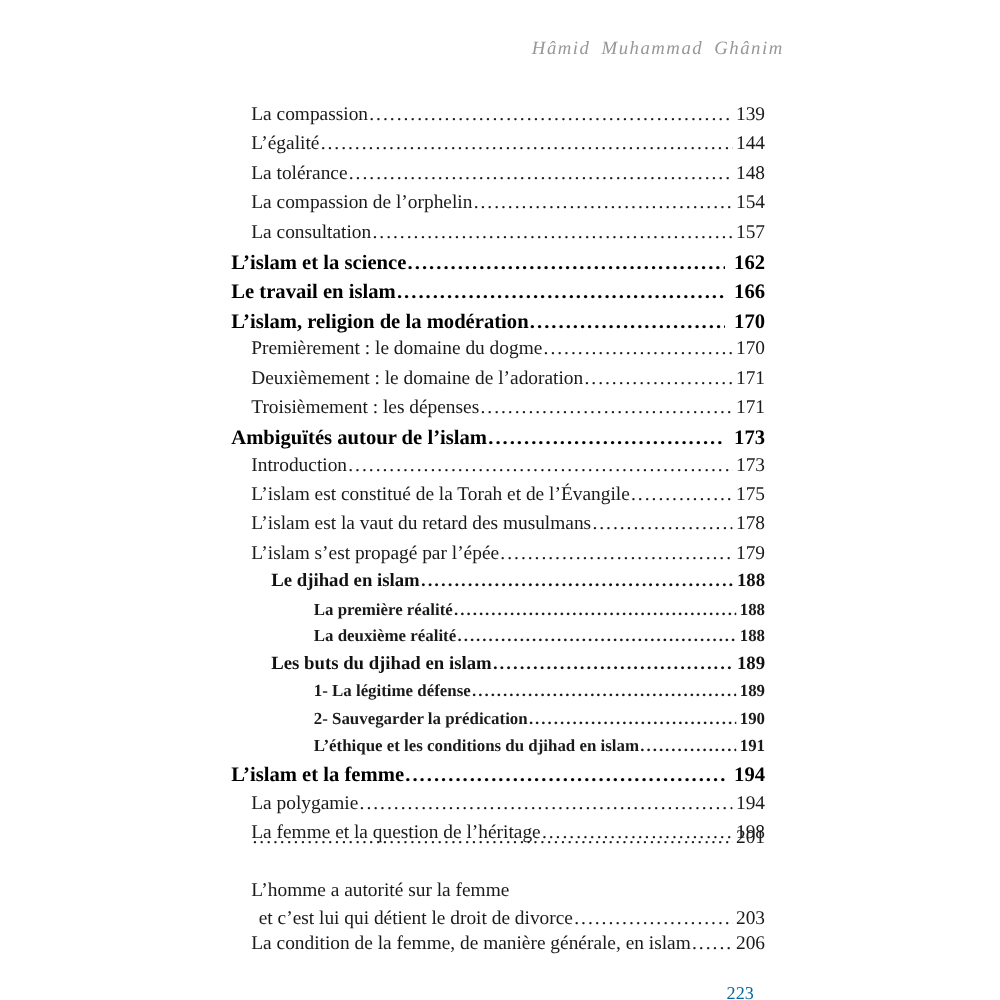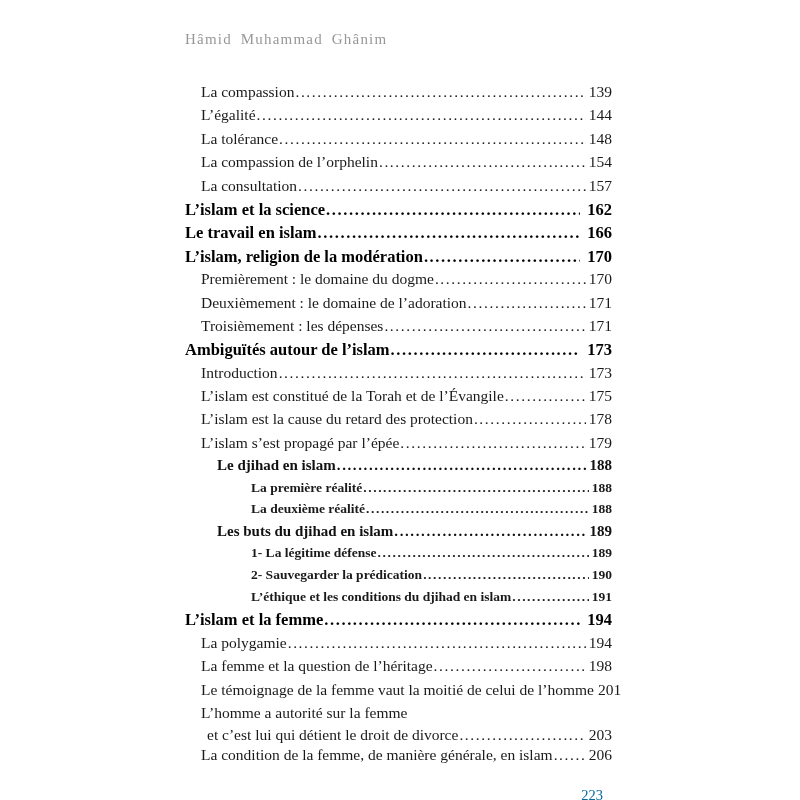--- a/index.html
+++ b/index.html
@@ -13,27 +13,28 @@
   .page {
     position: relative;
     width: 800px;
     height: 800px;
     background: #ffffff;
     overflow: hidden;
   }
   .running-header {
     position: absolute;
     top: 31px;
-    left: 185px;
+    left: 200px;
     width: 427px;
-    text-align: left;
+    text-align: right;
     font-size: 15px;
     color: #979797;
     letter-spacing: 1.2px;
     word-spacing: 4px;
+    font-style: italic;
   }
   .toc {
     position: absolute;
     top: 63px;
     left: 185px;
     width: 427px;
   }
   .row {
     display: flex;
     align-items: baseline;
@@ -150,21 +151,21 @@
     <span class="label">Introduction</span>
     <span class="dots"></span>
     <span class="pg">173</span>
   </div>
       <div class="row lvl2">
     <span class="label">L’islam est constitué de la Torah et de l’Évangile</span>
     <span class="dots"></span>
     <span class="pg">175</span>
   </div>
       <div class="row lvl2">
-    <span class="label">L’islam est la cause du retard des protection</span>
+    <span class="label">L’islam est la vaut du retard des musulmans</span>
     <span class="dots"></span>
     <span class="pg">178</span>
   </div>
       <div class="row lvl2">
     <span class="label">L’islam s’est propagé par l’épée</span>
     <span class="dots"></span>
     <span class="pg">179</span>
   </div>
       <div class="row lvl3">
     <span class="label">Le djihad en islam</span>
@@ -210,21 +211,20 @@
     <span class="label">La polygamie</span>
     <span class="dots"></span>
     <span class="pg">194</span>
   </div>
       <div class="row lvl2">
     <span class="label">La femme et la question de l’héritage</span>
     <span class="dots"></span>
     <span class="pg">198</span>
   </div>
       <div class="row lvl2">
-    <span class="label">Le témoignage de la femme vaut la moitié de celui de l’homme</span>
     <span class="dots"></span>
     <span class="pg">201</span>
   </div>
       <div class="row lvl2 no-leader">
     <span class="label">L’homme a autorité sur la femme</span>
 
   </div>
       <div class="row lvl2 continuation">
     <span class="label">et c’est lui qui détient le droit de divorce</span>
     <span class="dots"></span>

